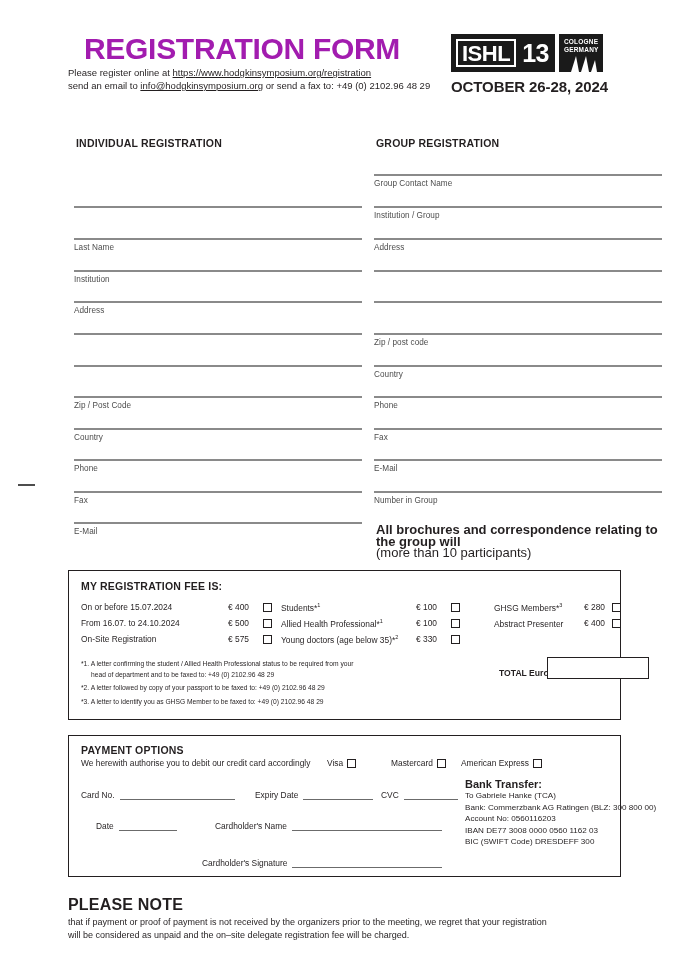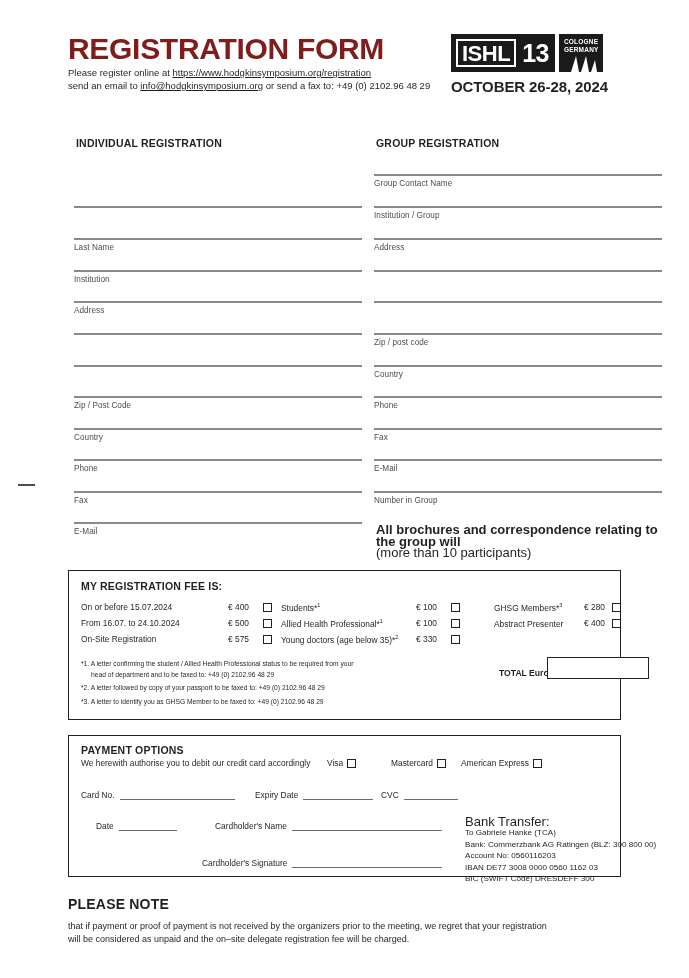--- a/index.html
+++ b/index.html
@@ -27,22 +27,22 @@
     position: absolute;
     left: 68px; top: 34px;
     width: 553px;
   }
   .title-block { position: absolute; left: 0; top: 0; width: 400px; }
   .main-title {
     font-size: 30px;
     font-weight: bold;
     letter-spacing: -0.3px;
     line-height: 1.0;
-    color: #7f1d1d;
-    margin: 0 0 2px 0;
+    color: #a21caf;
+    margin: 0 0 2px 16px;
     white-space: nowrap;
   }
   .subline {
     font-size: 9.5px;
     line-height: 13px;
     color: #231f20;
     white-space: nowrap;
   }
   .subline u { text-decoration: underline; }
 
@@ -249,33 +249,33 @@
 
   .bank {
     position: absolute;
     left: 396px; top: 43px;
     width: 150px;
     font-size: 8.1px;
     line-height: 11.4px;
     color: #231f20;
     white-space: nowrap;
   }
-  .bank .bank-head { font-weight: normal; font-size: 13px; margin-top: 37px; }
+  .bank .bank-head { font-weight: bold; font-size: 11px; }
 
   
   .note {
     position: absolute;
     left: 68px; top: 896px;
     width: 560px;
   }
   .note .note-title {
-    font-size: 14px;
+    font-size: 16px;
     font-weight: bold;
     letter-spacing: 0.2px;
-    margin-bottom: 8px;
+    margin-bottom: 2px;
   }
   .note .note-body {
     font-size: 9px;
     line-height: 13px;
     color: #231f20;
   }
 
   
   .fold-mark {
     position: absolute;

